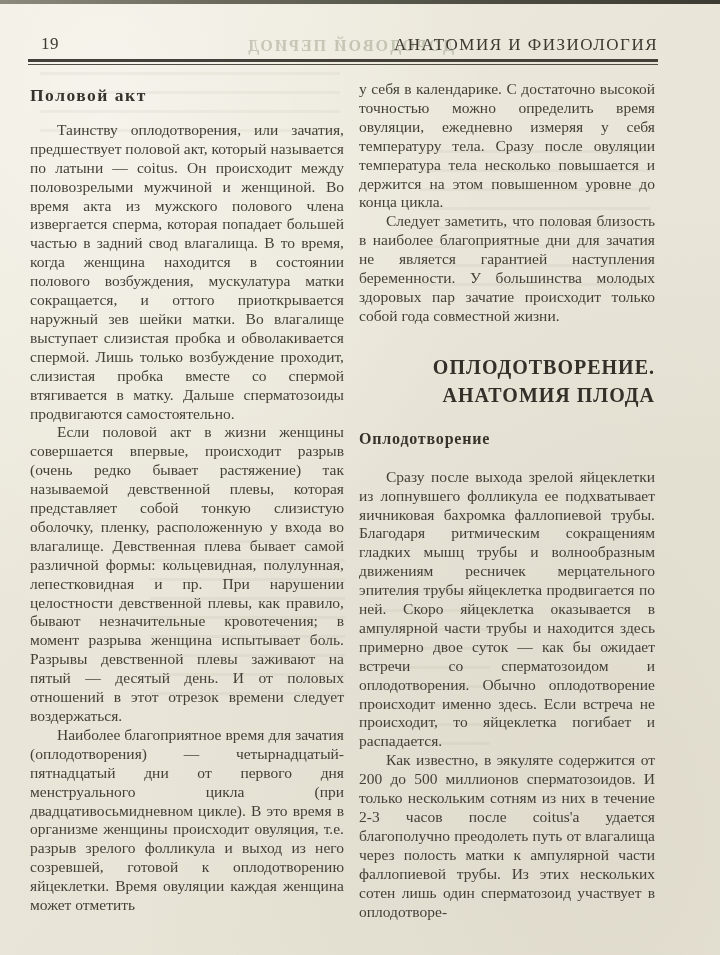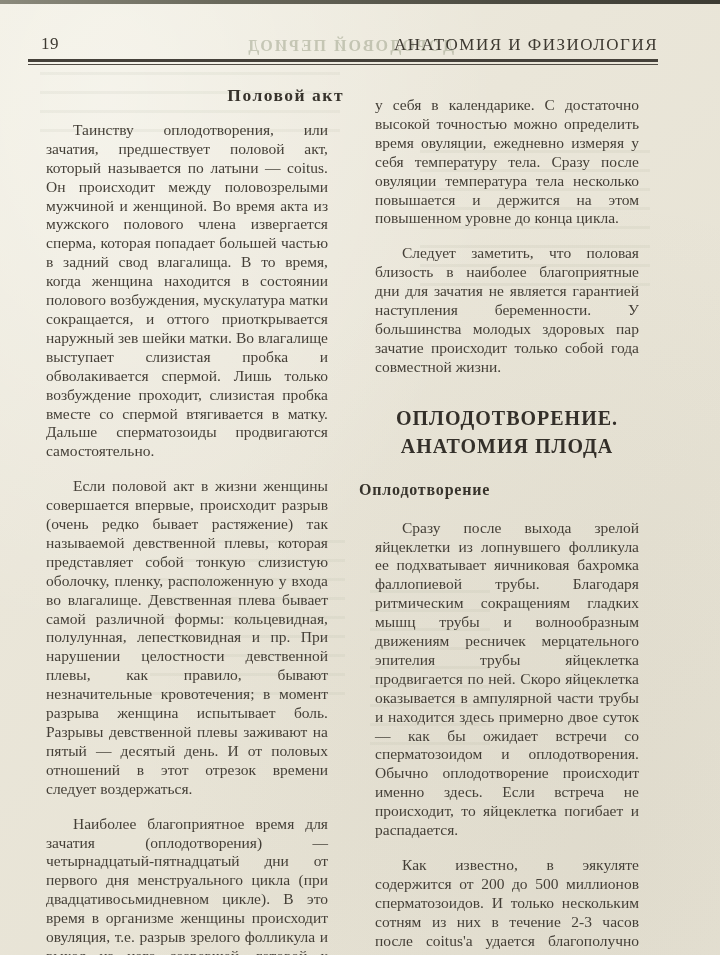--- a/index.html
+++ b/index.html
@@ -27,32 +27,32 @@
     color:rgba(125,135,105,.38);filter:blur(.5px);
     pointer-events:none;
   }
   .head-rule{position:absolute;left:28px;top:59px;width:630px;height:7px;}
   .head-rule .thick{height:2.5px;background:#45413a;}
   .head-rule .thin{height:1px;background:#514c44;margin-top:2.5px;}
 
   .col{position:absolute;top:80px;font-size:15.5px;line-height:18.9px;text-align:justify;hyphens:auto;}
   .col-left{left:30px;width:314px;}
   .col-right{left:359px;width:296px;}
-  .col p{margin:16px;text-indent:27px;}
+  .col p{margin:0;text-indent:27px;}
   .col p.no-indent{text-indent:0;}
   h2.col-head{
-    margin:6px 0 16px 0;text-align:right;
+    margin:6px 0 16px 0;text-align:left;
     font-size:17.5px;font-weight:bold;letter-spacing:1.5px;color:#37332c;
   }
   h3.sub-head{
     margin:21px 0 19px 0;text-align:left;
     font-size:16px;font-weight:bold;letter-spacing:.8px;color:#37332c;text-indent:0;
   }
   .section-title{
-    margin:27px 0 10px 0;text-align:center;
+    margin:27px 0 10px 0;text-align:right;
     font-size:20px;line-height:28px;font-weight:bold;letter-spacing:1px;color:#332f29;
   }
   .ghost-stripes{
     position:absolute;pointer-events:none;
     background:repeating-linear-gradient(
       to bottom, rgba(128,138,108,.07) 0 3px, rgba(128,138,108,0) 3px 19px);
     filter:blur(.7px);
   }
   .gs1{left:40px;top:72px;width:300px;height:60px;}
   .gs2{left:150px;top:540px;width:195px;height:170px;}

